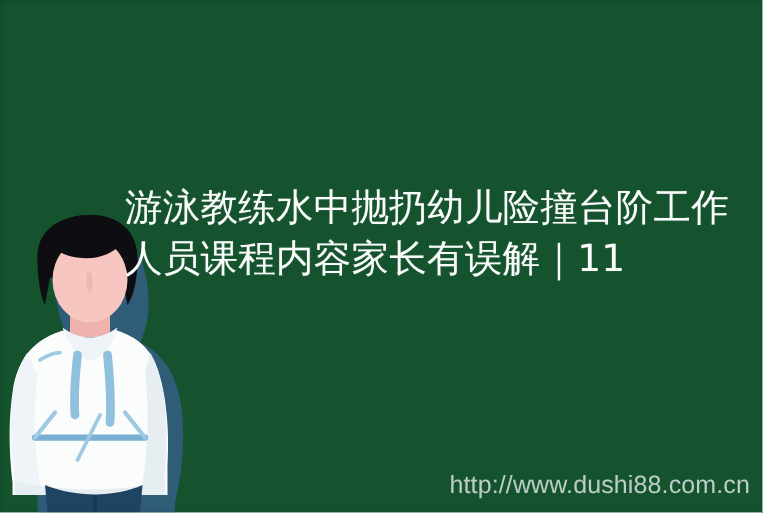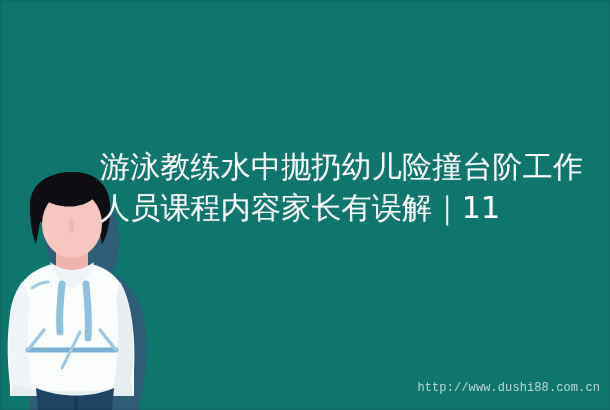--- a/index.html
+++ b/index.html
@@ -9,21 +9,21 @@
   }
   body {
     font-family: "Liberation Sans", "DejaVu Sans", sans-serif;
   }
 
   .card {
     position: relative;
     width: 610px;
     height: 410px;
     overflow: hidden;
-    background: #0f766e;
+    background: #14532d;
   }
 
   
   .card-edge {
     position: absolute;
     inset: 0;
     box-shadow: inset 0 0 0 1px rgba(0,0,0,0.06),
                 inset 2px 2px 5px rgba(0,0,0,0.05);
     pointer-events: none;
     z-index: 6;
@@ -61,24 +61,24 @@
     text-shadow: 0 0 1px rgba(255,255,255,0.25);
   }
 
   
   .watermark {
     position: absolute;
     right: 10px;
     bottom: 12px;
     z-index: 5;
     color: rgba(236,240,242,0.78);
-    font-size: 12px;
+    font-size: 20px;
     line-height: 20px;
     letter-spacing: 0.1px;
-    font-family: Liberation Mono, monospace;
+    font-family: Liberation Sans, sans-serif;
     white-space: nowrap;
   }
 </style>
 </head>
 <body>
 
 <div class="card">
 
   <div class="illustration">
     <svg viewBox="0 0 150 238" xmlns="http://www.w3.org/2000/svg">

